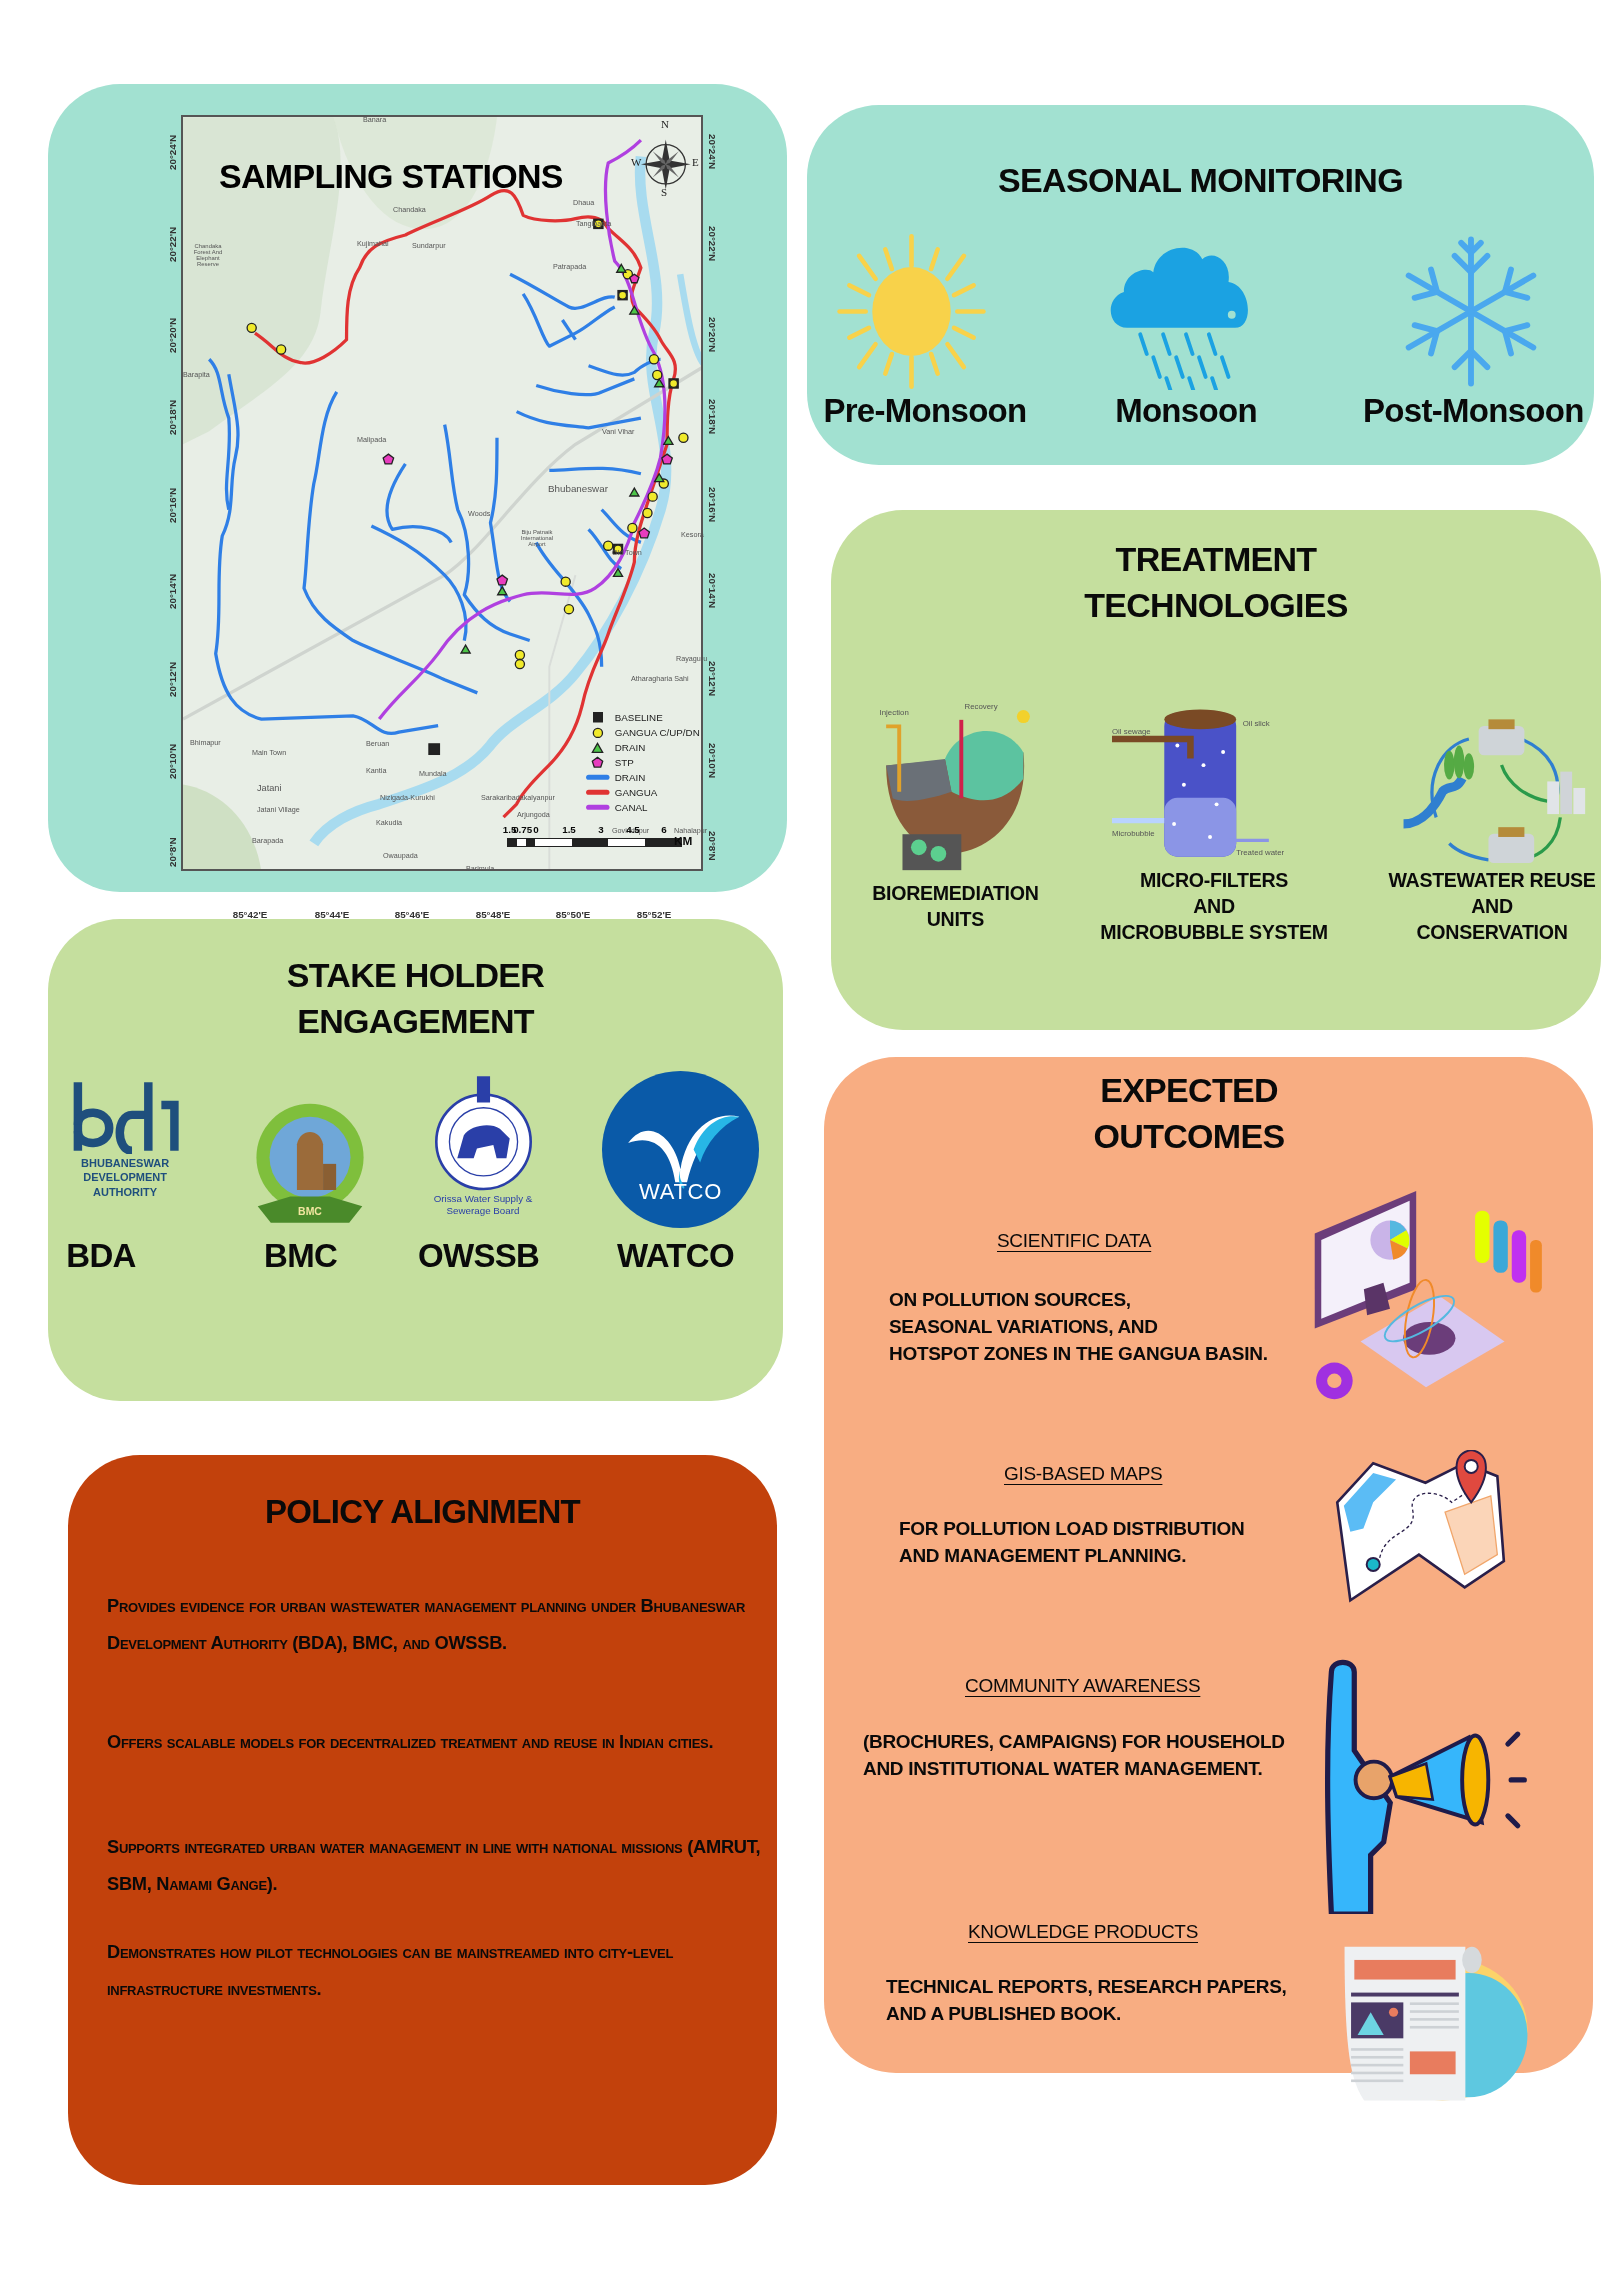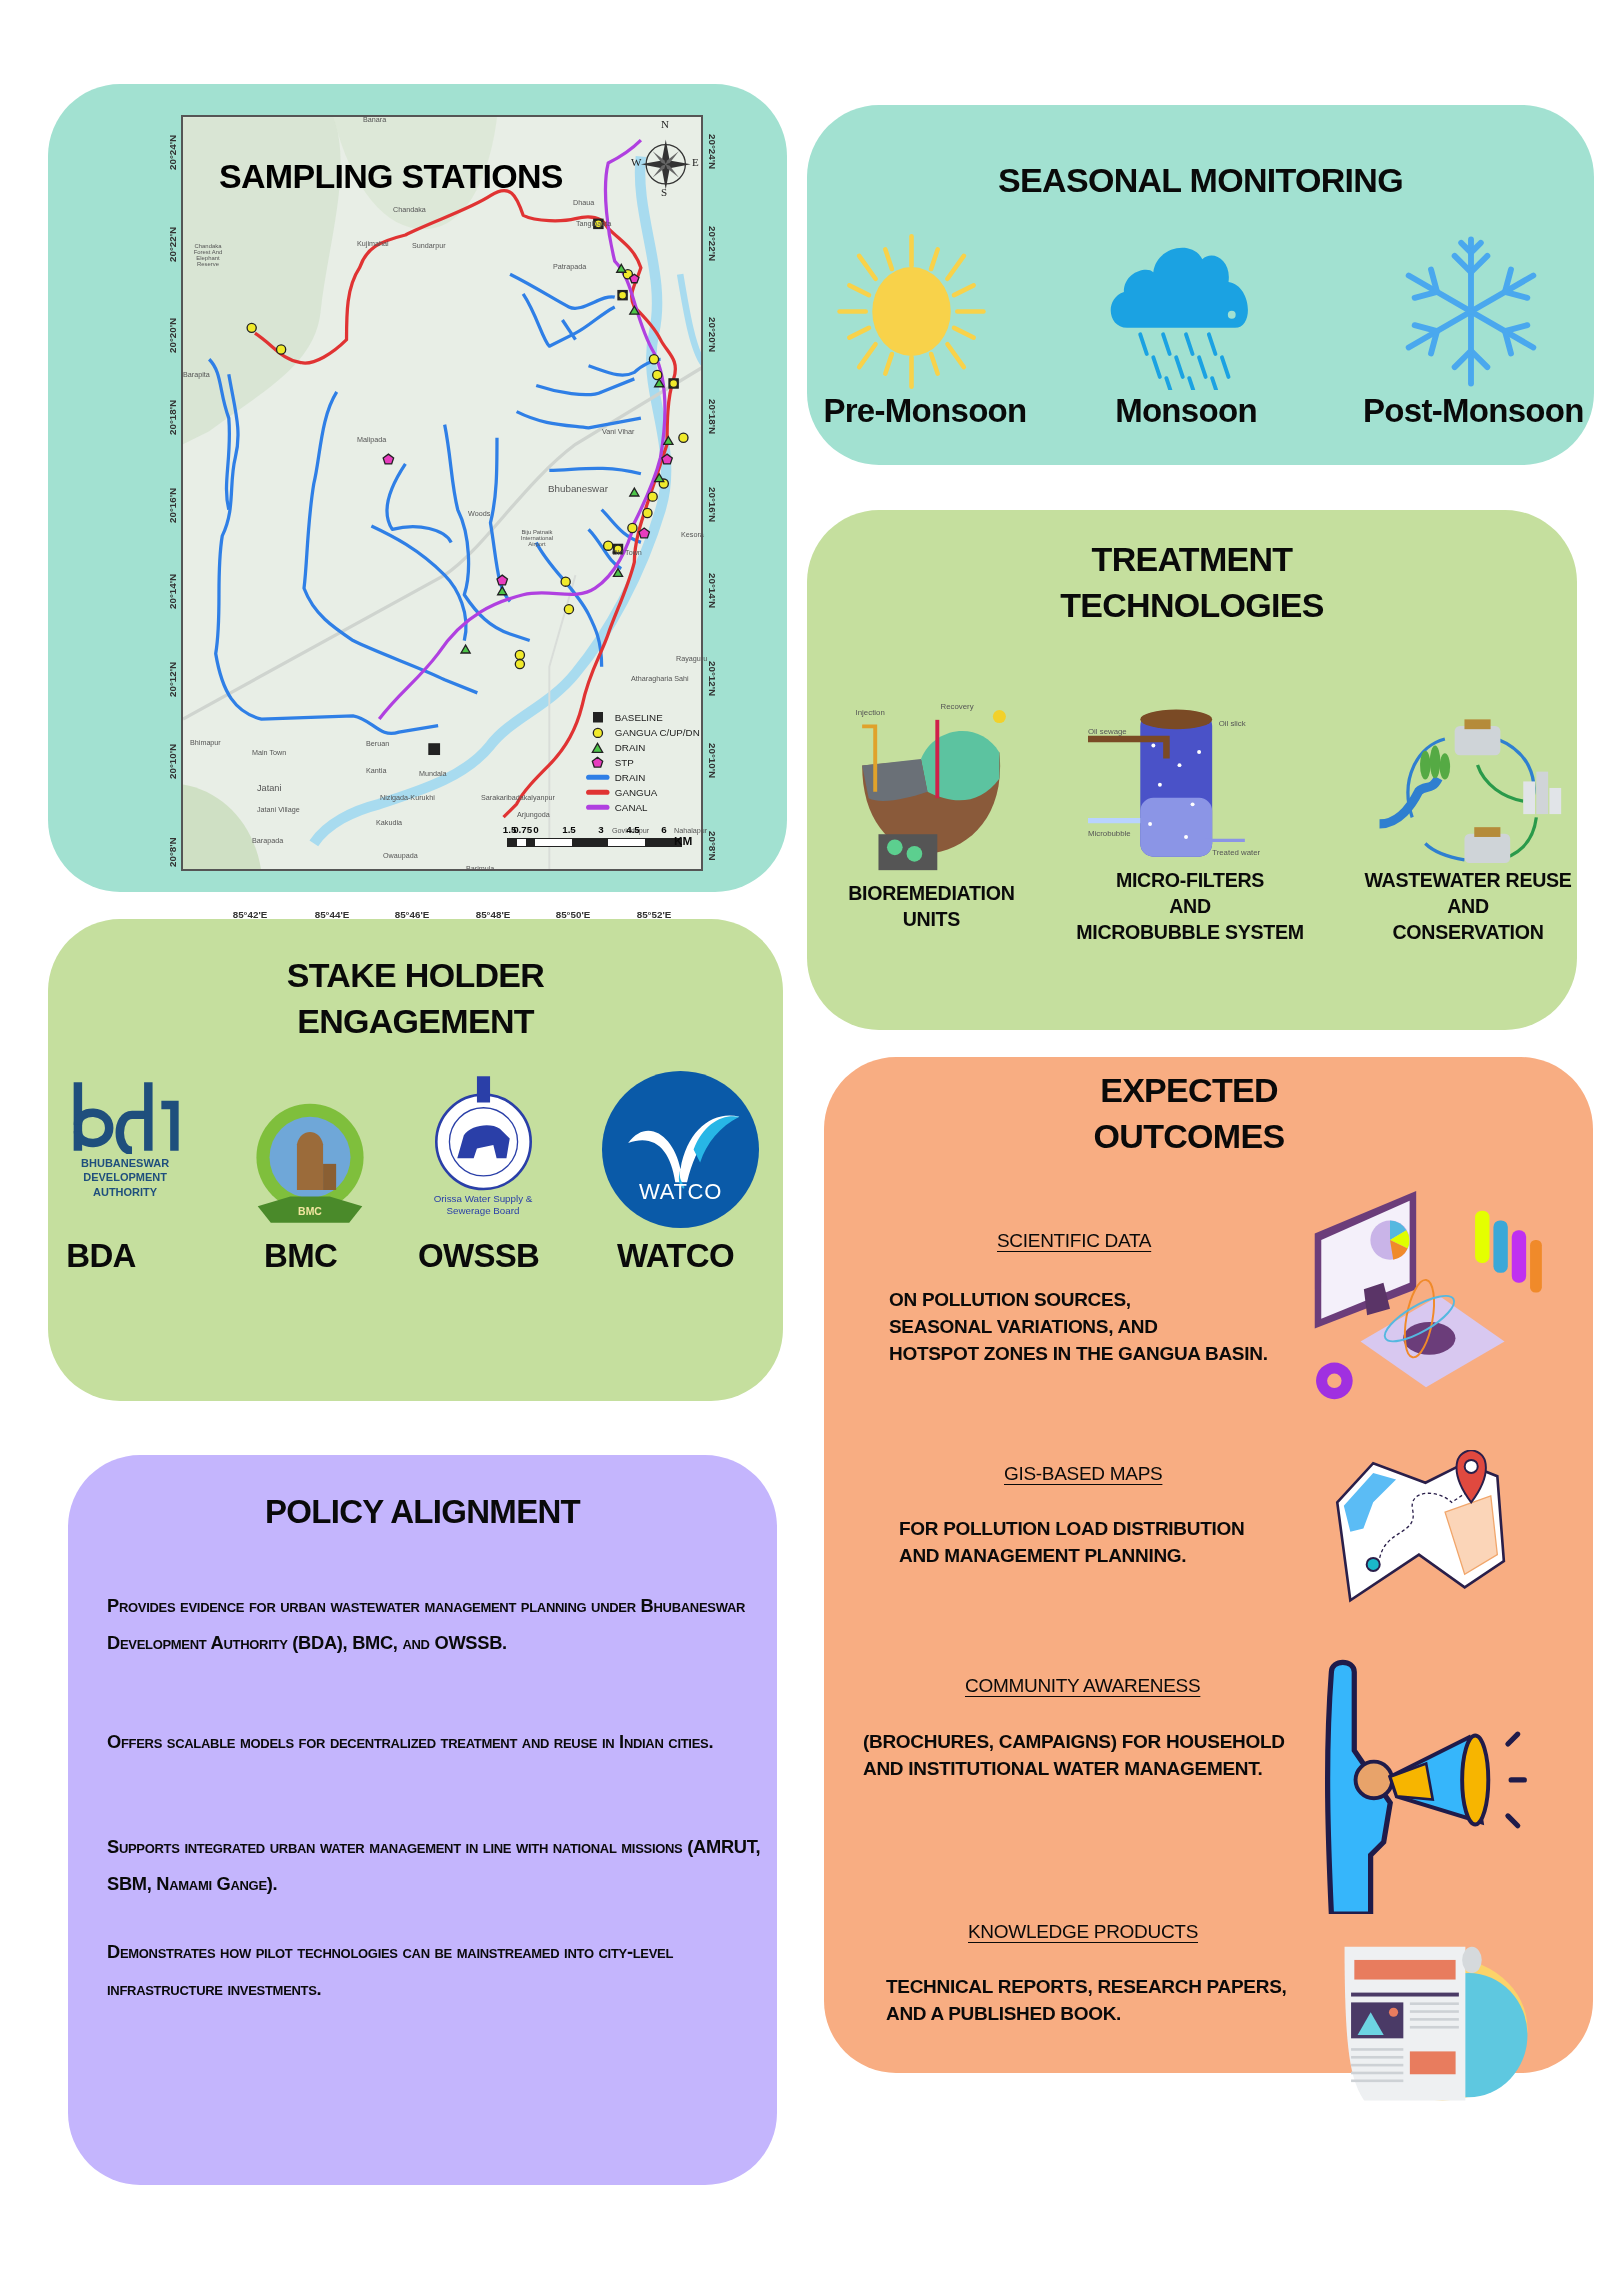--- a/index.html
+++ b/index.html
@@ -1,21 +1,21 @@
 <!DOCTYPE html>
 <html style="font-size:10.5px"><head>
 <meta charset="utf-8">
 <style>
   html, body { margin:0; padding:0; background:#ffffff; }
   body { width:1623px; height:2295px; position:relative; overflow:hidden;
          font-family:"Liberation Sans", "DejaVu Sans", sans-serif; color:#0a0a0a; }
   .panel { position:absolute; border-radius:72px; }
   .teal { background:#a2e1d1; }
   .green { background:#c5df9e; }
-  .yellow { background:#c4b5fd; }
+  .yellow { background:#c2410c; }
   .orange { background:#f8ad82; }
   .title { position:absolute; left:0; right:0; text-align:center; font-weight:bold;
            font-family:"Liberation Sans", sans-serif; letter-spacing:-0.7px; }
 
   
   #map-panel { left:48px; top:84px; width:739px; height:808px; }
   #map-frame { position:absolute; left:181px; top:115px; width:522px; height:756px;
                background:#e8eee6; border:2px solid #555; box-sizing:border-box; overflow:hidden; }
   #map-frame svg { position:absolute; left:0; top:0; }
   .tick-top, .tick-bot { position:absolute; font-size:9.8px; font-weight:bold; color:#333;
@@ -36,21 +36,21 @@
   .scale-bar { display:flex; height:6.5px; border:1.3px solid #222; width:173px; margin-top:1.3px; }
   .scale-bar div { flex:1; }
   #km-label { position:absolute; left:674px; top:834px; font-size:11.8px; font-weight:bold; }
 
   
   #season-panel { left:807px; top:105px; width:787px; height:360px; }
   .season-item { position:absolute; text-align:center; }
   .season-label { font-size:33px; font-weight:bold; letter-spacing:-0.7px; white-space:nowrap; }
 
   
-  #treat-panel { left:807px; top:510px; width:770px; height:520px; }
+  #treat-panel { left:831px; top:510px; width:770px; height:520px; }
   .tech-label { position:absolute; text-align:center; font-size:19.6px; font-weight:bold; line-height:26px; letter-spacing:-0.3px; }
 
   
   #stake-panel { left:48px; top:919px; width:735px; height:482px; }
   .org-name { position:absolute; font-size:33px; font-weight:bold; letter-spacing:-0.7px; }
 
   
   #policy-panel { left:68px; top:1455px; width:709px; height:730px; }
   .policy-para { position:absolute; left:39px; width:654px; font-size:18.3px; font-weight:bold;
                  font-variant:small-caps; line-height:37px; letter-spacing:-0.3px; }

